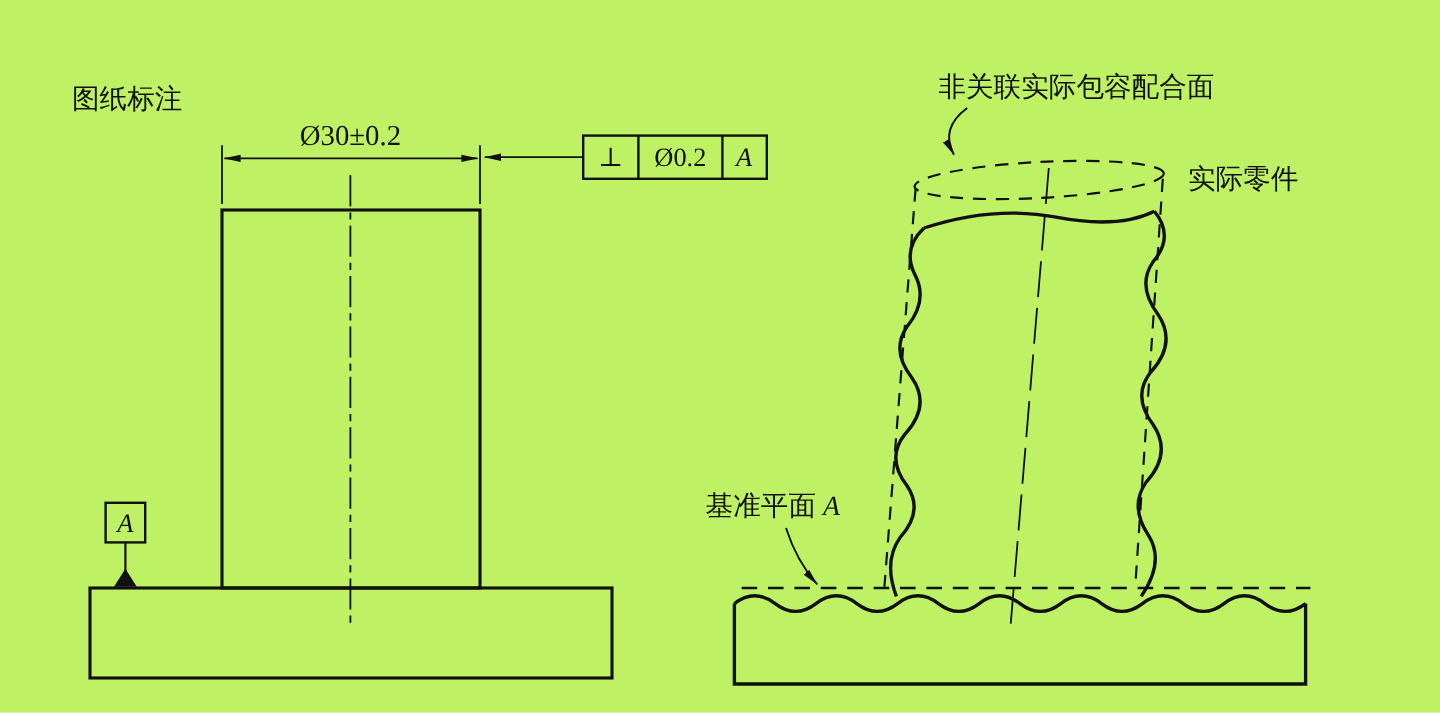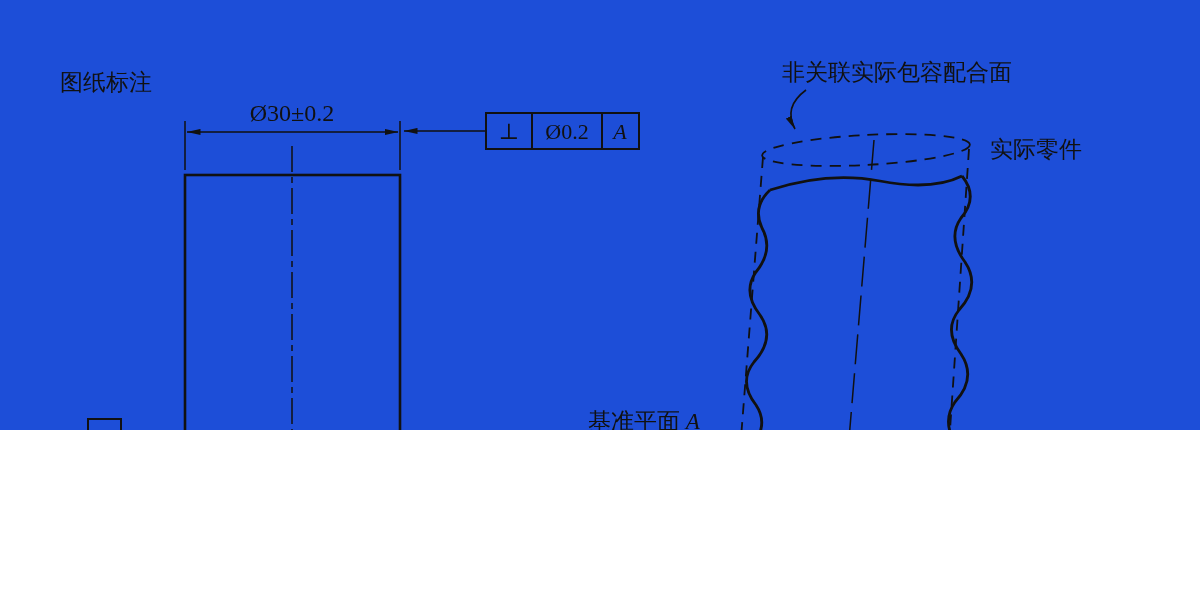--- a/index.html
+++ b/index.html
@@ -3,22 +3,22 @@
 <meta charset="utf-8">
 <style>
   html, body {
     margin: 0;
     padding: 0;
     background: #ffffff;
   }
   .canvas {
     position: relative;
     width: 1200px;
-    height: 430px;
-    background: #1d4ed8;
+    height: 594px;
+    background: #bef264;
     overflow: hidden;
     font-family: "Liberation Serif", "DejaVu Serif", serif;
   }
   svg text {
     font-family: "Liberation Serif", "DejaVu Serif", serif;
     fill: #111111;
   }
   .cjk {
     font-size: 23px;
   }

